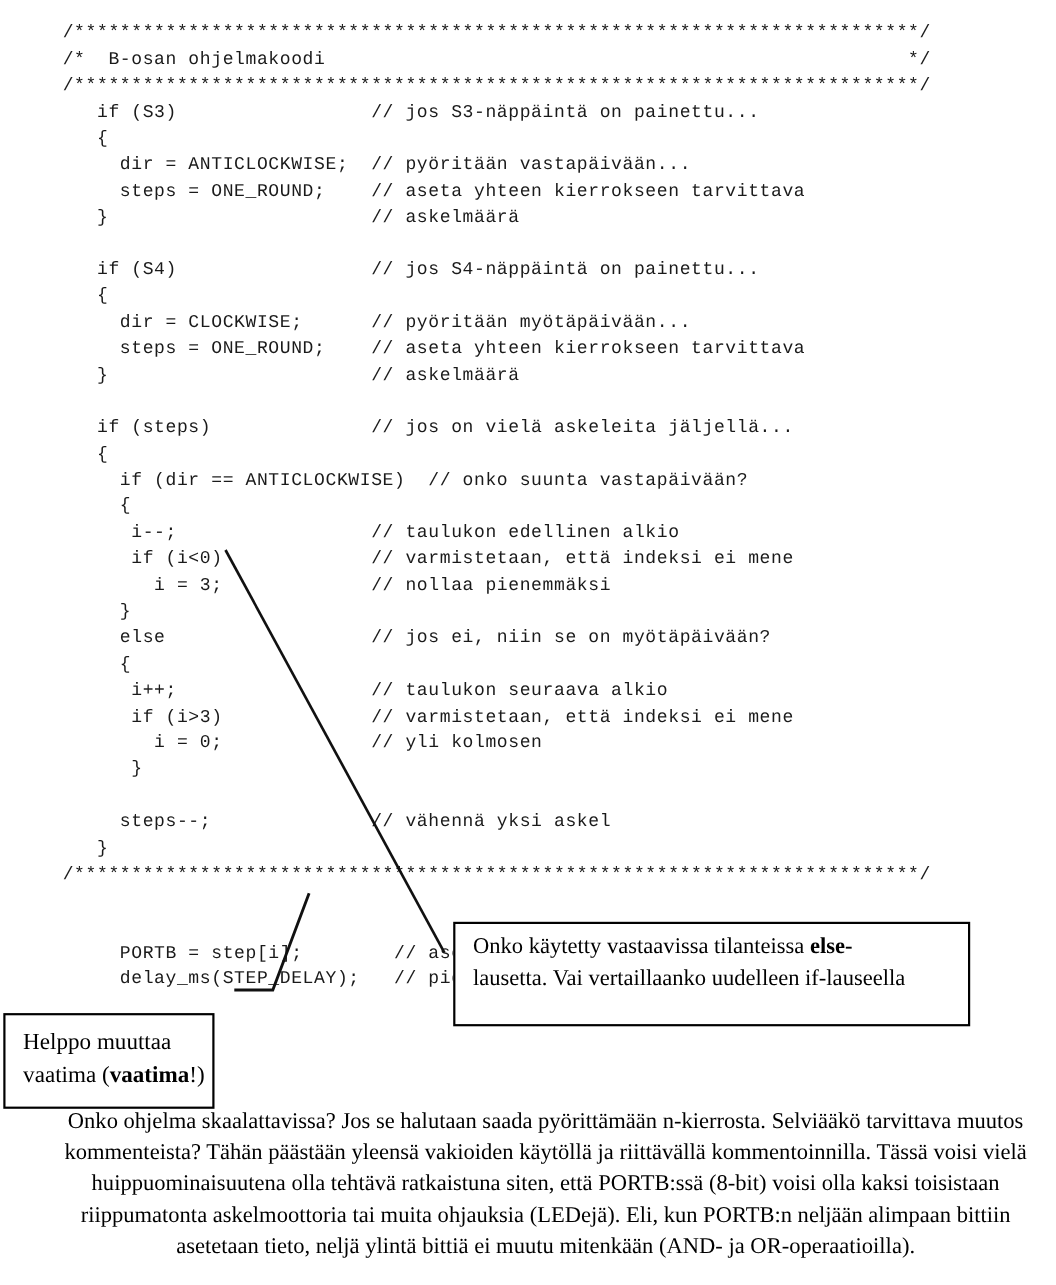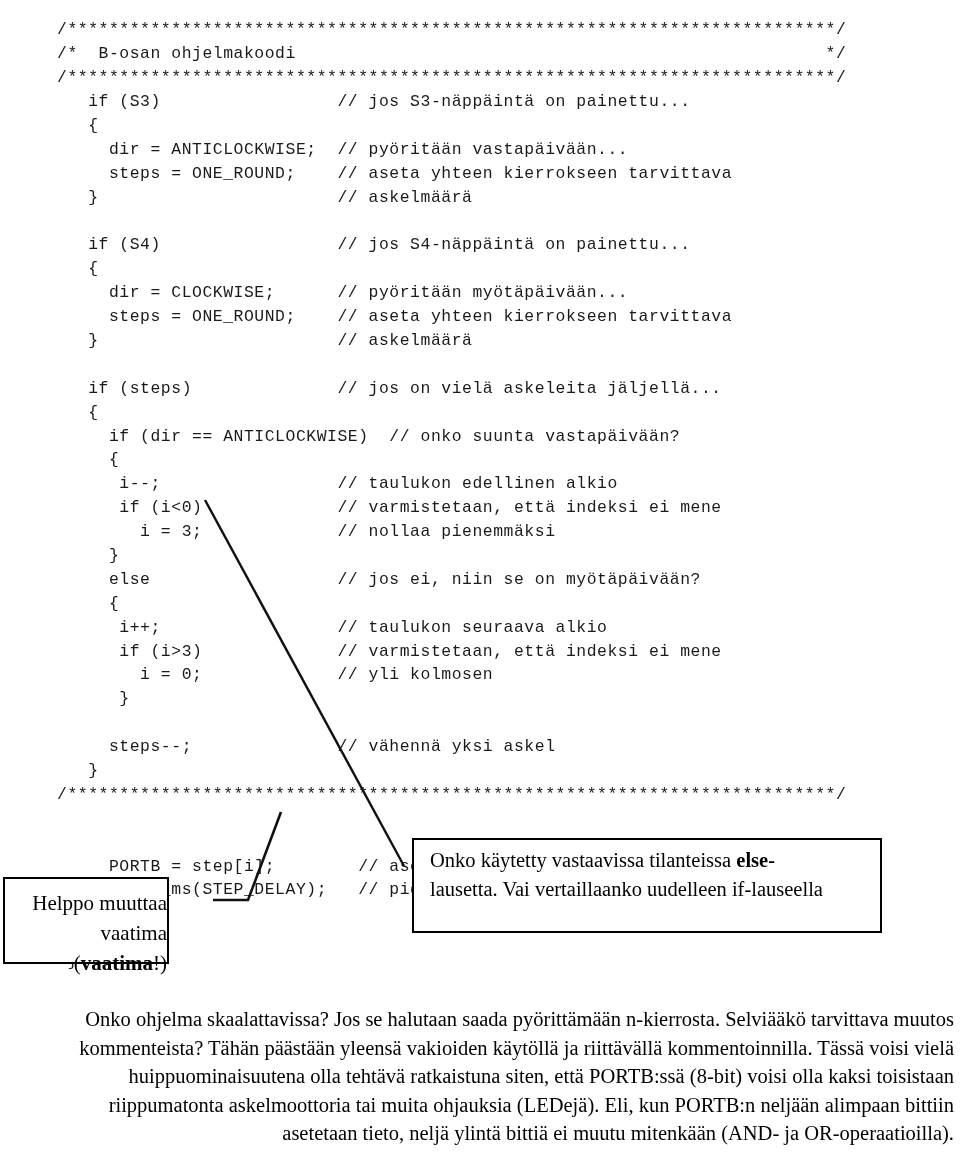--- a/index.html
+++ b/index.html
@@ -52,27 +52,26 @@
     position: absolute;
     border: 2px solid #000000;
     background: #ffffff;
     box-sizing: border-box;
     font-family: "Liberation Serif", serif;
     color: #000000;
     z-index: 6;
   }
   #callout-vakiot {
     left: 3px;
-    top: 877px;
-    width: 166px;
+    top: 921px;
+    width: 192px;
     height: 87px;
     padding: 9px 0 0 16px;
     font-size: 21px;
     line-height: 30px;
-    text-align: right;
   }
   #callout-else {
     left: 412px;
     top: 838px;
     width: 470px;
     height: 95px;
     padding: 6px 0 0 16px;
     font-size: 20.5px;
     line-height: 29px;
   }
@@ -81,21 +80,21 @@
   
   #bottom-text {
     position: absolute;
     left: 38px;
     top: 1005px;
     width: 916px;
     font-family: "Liberation Serif", serif;
     font-size: 20.5px;
     line-height: 28.5px;
     color: #000000;
-    text-align: right;
+    text-align: center;
     z-index: 2;
   }
 </style>
 </head>
 <body>
 
 <div id="page">
 
   <pre id="code-block"><span class="cl">/**************************************************************************/</span><span class="cl">/*  B-osan ohjelmakoodi                                                   */</span><span class="cl">/**************************************************************************/</span><span class="cl">   if (S3)                 // jos S3-näppäintä on painettu...</span><span class="cl">   {</span><span class="cl">     dir = ANTICLOCKWISE;  // pyöritään vastapäivään...</span><span class="cl">     steps = ONE_ROUND;    // aseta yhteen kierrokseen tarvittava</span><span class="cl">   }                       // askelmäärä</span><span class="cl">&nbsp;</span><span class="cl">   if (S4)                 // jos S4-näppäintä on painettu...</span><span class="cl">   {</span><span class="cl">     dir = CLOCKWISE;      // pyöritään myötäpäivään...</span><span class="cl">     steps = ONE_ROUND;    // aseta yhteen kierrokseen tarvittava</span><span class="cl">   }                       // askelmäärä</span><span class="cl">&nbsp;</span><span class="cl">   if (steps)              // jos on vielä askeleita jäljellä...</span><span class="cl">   {</span><span class="cl">     if (dir == ANTICLOCKWISE)  // onko suunta vastapäivään?</span><span class="cl">     {</span><span class="cl">      i--;                 // taulukon edellinen alkio</span><span class="cl">      if (i&lt;0)             // varmistetaan, että indeksi ei mene</span><span class="cl">        i = 3;             // nollaa pienemmäksi</span><span class="cl">     }</span><span class="cl">     else                  // jos ei, niin se on myötäpäivään?</span><span class="cl">     {</span><span class="cl">      i++;                 // taulukon seuraava alkio</span><span class="cl">      if (i&gt;3)             // varmistetaan, että indeksi ei mene</span><span class="cl">        i = 0;             // yli kolmosen</span><span class="cl">      }</span><span class="cl">&nbsp;</span><span class="cl">     steps--;              // vähennä yksi askel</span><span class="cl">   }</span><span class="cl">/**************************************************************************/</span><span class="cl">&nbsp;</span><span class="cl">&nbsp;</span><span class="cl">     PORTB = step[i];        // asetetaan seuraavan askeleen vaatima tieto</span><span class="cl">     delay_ms(STEP_DELAY);   // pidetään tauko jokaisen askeleen välissä</span><span class="cl">&nbsp;</span><span class="cl">   };</span><span class="cl"> }</span></pre>
 

